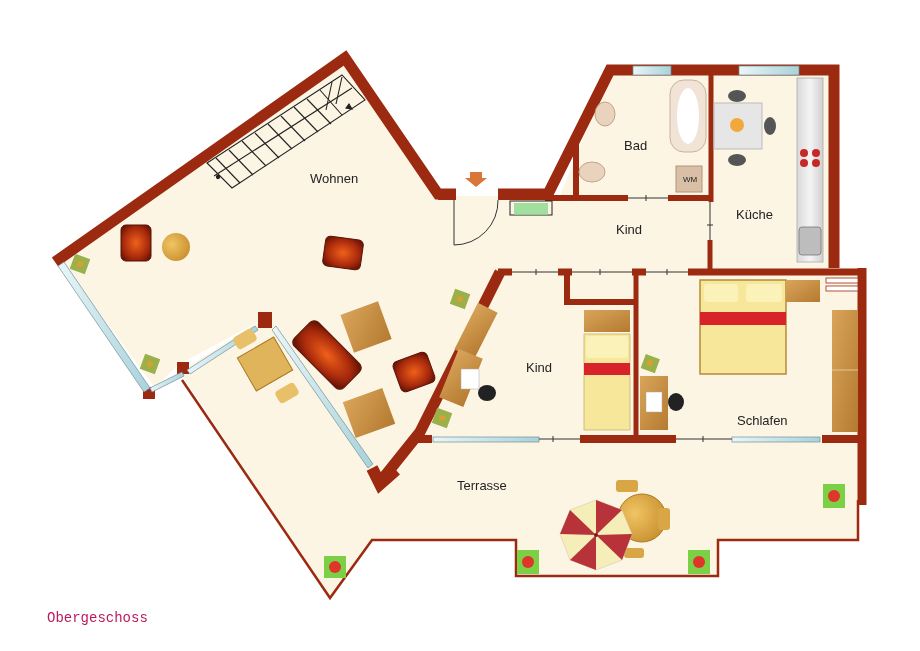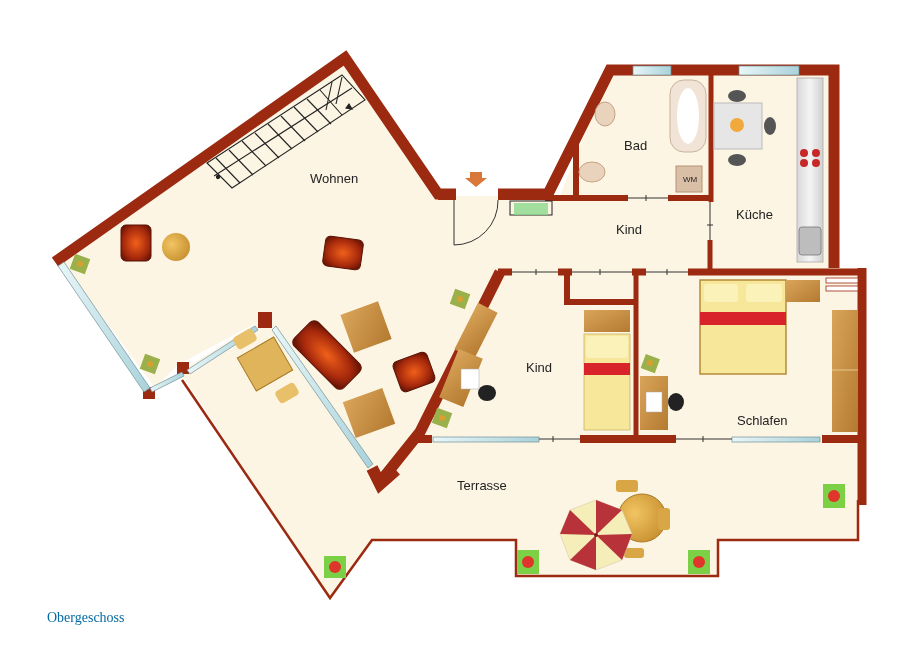--- a/index.html
+++ b/index.html
@@ -1,19 +1,19 @@
 <!DOCTYPE html>
 <html><head>
 <meta charset="utf-8">
 <style>
   html,body{margin:0;padding:0;background:#ffffff;}
   body{width:920px;height:651px;position:relative;overflow:hidden;font-family:"Liberation Sans",sans-serif;}
   #plan{position:absolute;left:0;top:0;width:920px;height:651px;}
   .room-label{position:absolute;font-family:"Liberation Sans",sans-serif;font-size:13px;color:#222;white-space:nowrap;}
-  .caption{position:absolute;left:47px;top:610px;font-size:14px;color:#0369a1;font-family:Liberation Serif, serif;}
+  .caption{position:absolute;left:47px;top:610px;font-size:14px;color:#be185d;font-family:Liberation Mono, monospace;}
   .wm{font-size:8px;}
 </style>
 </head>
 <body>
 
 <svg id="plan" viewBox="0 0 920 651" xmlns="http://www.w3.org/2000/svg">
   <defs>
     <radialGradient id="sofaG" cx="50%" cy="50%" r="60%">
       <stop offset="0%" stop-color="#f0601a"></stop>
       <stop offset="70%" stop-color="#a82a0c"></stop>

